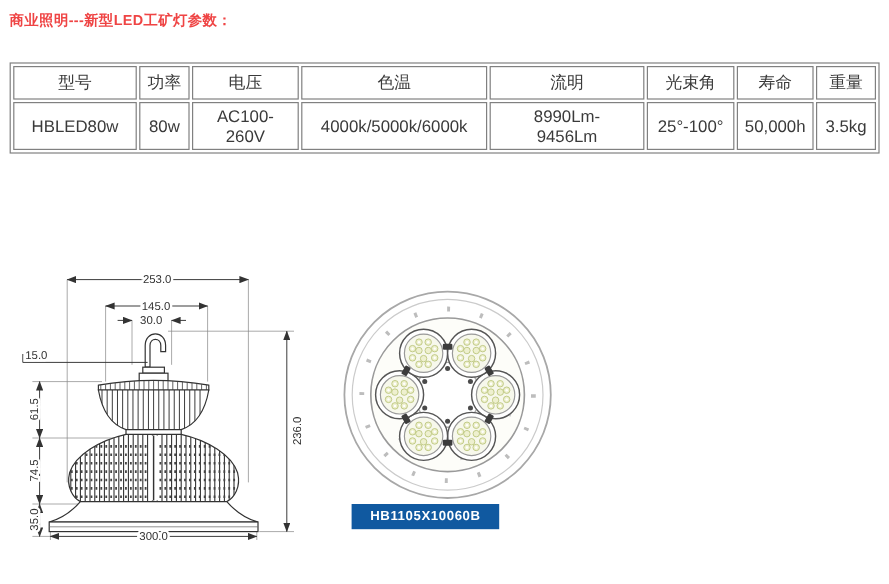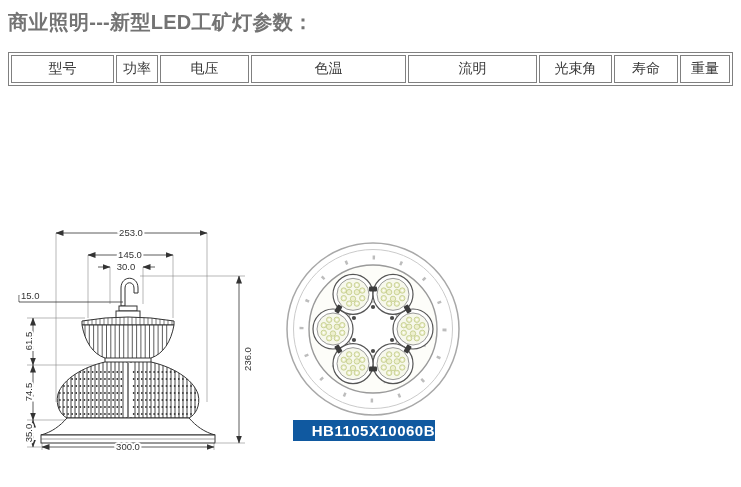--- a/index.html
+++ b/index.html
@@ -1,42 +1,42 @@
 <!DOCTYPE html>
 <html style="--label-bg: #1059a0; --label-text: #ffffff; --table-border: #808080; --table-text: #3a3a3a; --led: #eef0cf;"><head>
 <meta charset="utf-8">
 <style>
   html,body{margin:0;padding:0;}
   body{
     width:741px;height:487px;position:relative;background:#ffffff;
     font-family:"Liberation Sans","DejaVu Sans",sans-serif;overflow:hidden;
   }
   .title{
-    position:absolute;left:8px;top:9px;font-size:20px;font-weight:bold;
-    color:#737373;letter-spacing:0.3px;
+    position:absolute;left:8px;top:9px;font-size:12px;font-weight:bold;
+    color:#ef4444;letter-spacing:0.3px;
   }
   table.spec{
     position:absolute;left:8px;top:52px;width:705px;
     border:1px solid var(--table-border);border-spacing:2px;
     table-layout:fixed;background:#fff;
   }
   table.spec th,table.spec td{
     border:1px solid var(--table-border);
     text-align:center;vertical-align:middle;
     font-size:14px;font-weight:normal;color:var(--table-text);
     white-space:pre-line;overflow:hidden;padding:0 1px;
   }
   table.spec th{height:26px;}
   table.spec td{height:38px;}
   #dim-svg{position:absolute;left:5px;top:226px;}
   #photo-svg{position:absolute;left:284px;top:240px;}
   .product-label{
-    position:absolute;left:293px;top:420px;width:142px;height:21px;
+    position:absolute;left:293px;top:420px;width:123px;height:21px;
     background:var(--label-bg);color:var(--label-text);
-    font-size:15px;font-weight:bold;line-height:21px;text-align:right;
+    font-size:11px;font-weight:bold;line-height:21px;text-align:center;
     letter-spacing:0.5px;
   }
   .dimtext{font-size:9.5px;fill:#333;paint-order:stroke;stroke:#fff;stroke-width:4px;}
 </style>
 </head>
 <body>
 
 <div class="title">商业照明---新型LED工矿灯参数：</div>
 
 <table class="spec">
@@ -53,20 +53,32 @@
   <tbody>
       <tr>
     <th>型号</th>
     <th>功率</th>
     <th>电压</th>
     <th>色温</th>
     <th>流明</th>
     <th>光束角</th>
     <th>寿命</th>
     <th>重量</th>
+  </tr>
+  <tr>
+    <td>HBLED80w</td>
+    <td>80w</td>
+    <td>AC100-
+260V</td>
+    <td>4000k/5000k/6000k</td>
+    <td>8990Lm-
+9456Lm</td>
+    <td>25°-100°</td>
+    <td>50,000h</td>
+    <td>3.5kg</td>
   </tr>
 </tbody>
   </table>
 
 <svg id="dim-svg" width="262" height="235" viewBox="0 0 262 235">
   <defs>
     <marker id="ar" viewBox="0 0 8 6" markerWidth="8" markerHeight="6" refX="7.5" refY="3" orient="auto-start-reverse" markerUnits="userSpaceOnUse">
       <path d="M0,0L8,3L0,6Z" fill="#333"></path>
     </marker>
     <clipPath id="cp-plate">

